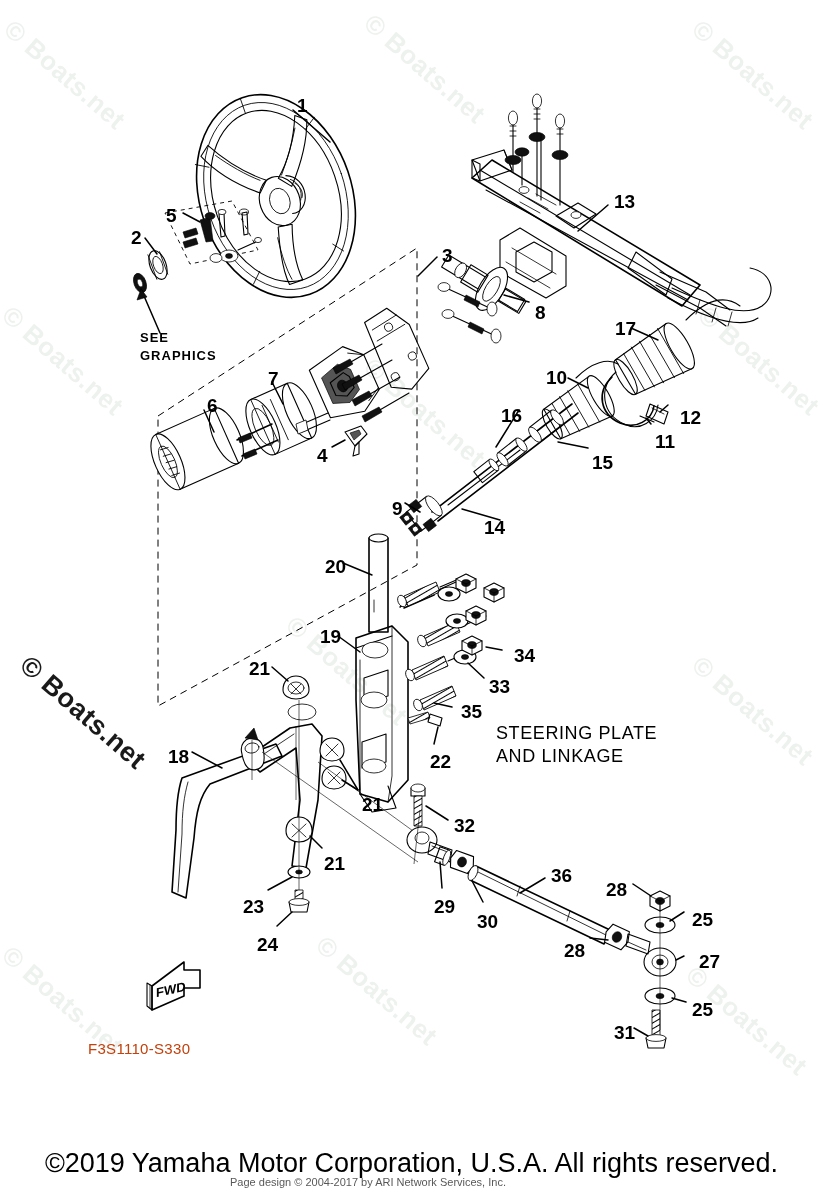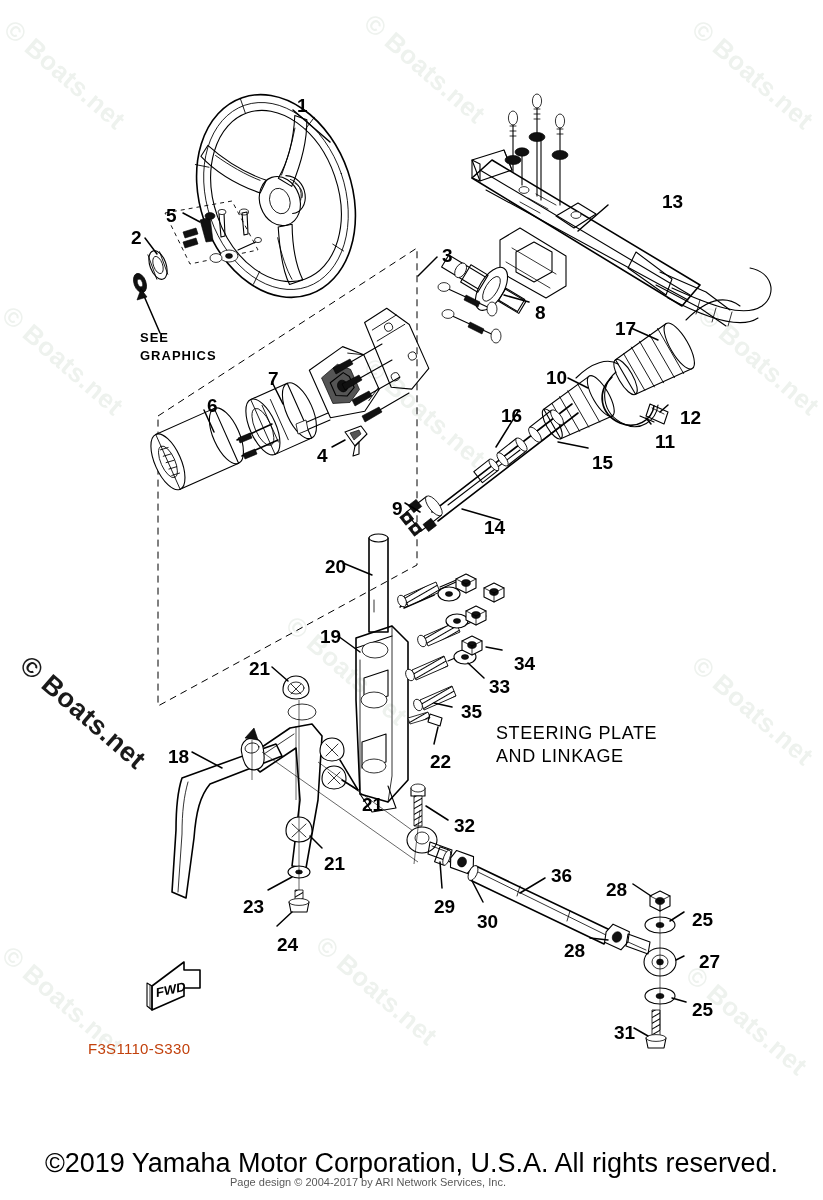--- a/index.html
+++ b/index.html
@@ -647,45 +647,45 @@
       <div class="callout n" style="left: 442px; top: 246px;">3</div>
       <div class="callout n" style="left: 317px; top: 446px;">4</div>
       <div class="callout n" style="left: 166px; top: 206px;">5</div>
       <div class="callout n" style="left: 207px; top: 396px;">6</div>
       <div class="callout n" style="left: 268px; top: 369px;">7</div>
       <div class="callout n" style="left: 535px; top: 303px;">8</div>
       <div class="callout n" style="left: 392px; top: 499px;">9</div>
       <div class="callout n" style="left: 546px; top: 368px;">10</div>
       <div class="callout n" style="left: 655px; top: 432px;">11</div>
       <div class="callout n" style="left: 680px; top: 408px;">12</div>
-      <div class="callout n" style="left: 614px; top: 192px; margin-left: 48px;">13</div>
+      <div class="callout n" style="left: 614px; top: 192px;">13</div>
       <div class="callout n" style="left: 484px; top: 518px;">14</div>
       <div class="callout n" style="left: 592px; top: 453px;">15</div>
       <div class="callout n" style="left: 501px; top: 406px;">16</div>
       <div class="callout n" style="left: 615px; top: 319px;">17</div>
       <div class="callout n" style="left: 168px; top: 747px;">18</div>
       <div class="callout n" style="left: 320px; top: 627px;">19</div>
       <div class="callout n" style="left: 325px; top: 557px;">20</div>
       <div class="callout n" style="left: 249px; top: 659px;">21</div>
       <div class="callout n" style="left: 362px; top: 795px;">21</div>
       <div class="callout n" style="left: 324px; top: 854px;">21</div>
       <div class="callout n" style="left: 430px; top: 752px;">22</div>
       <div class="callout n" style="left: 243px; top: 897px;">23</div>
-      <div class="callout n" style="left: 257px; top: 935px; margin-left: 20px;">24</div>
+      <div class="callout n" style="left: 257px; top: 935px;">24</div>
       <div class="callout n" style="left: 692px; top: 910px;">25</div>
       <div class="callout n" style="left: 692px; top: 1000px;">25</div>
       <div class="callout n" style="left: 551px; top: 866px;">36</div>
       <div class="callout n" style="left: 699px; top: 952px;">27</div>
       <div class="callout n" style="left: 606px; top: 880px;">28</div>
       <div class="callout n" style="left: 564px; top: 941px;">28</div>
       <div class="callout n" style="left: 434px; top: 897px;">29</div>
       <div class="callout n" style="left: 477px; top: 912px;">30</div>
       <div class="callout n" style="left: 614px; top: 1023px;">31</div>
       <div class="callout n" style="left: 454px; top: 816px;">32</div>
       <div class="callout n" style="left: 489px; top: 677px;">33</div>
-      <div class="callout n" style="left: 514px; top: 646px; margin-top: 8px;">34</div>
+      <div class="callout n" style="left: 514px; top: 646px;">34</div>
       <div class="callout n" style="left: 461px; top: 702px;">35</div>
     </div>
 
   <div class="footer-sub" style="top:1176px;">Page design © 2004-2017 by ARI Network Services, Inc.</div>
   <div class="footer-main" style="top:1148px;">©2019 Yamaha Motor Corporation, U.S.A. All rights reserved.</div>
 
 </div>
 
 </body></html>

